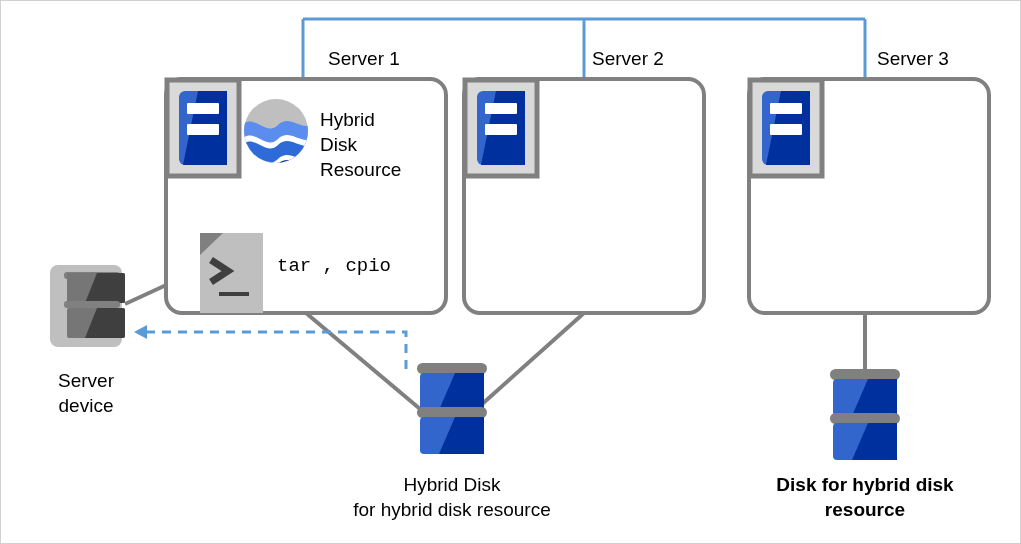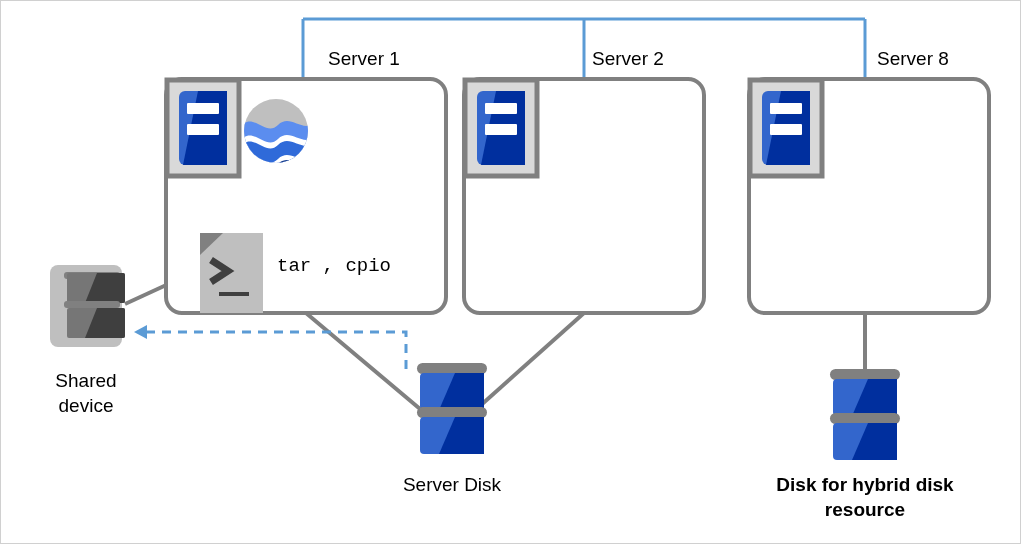--- a/index.html
+++ b/index.html
@@ -136,24 +136,25 @@
       <rect x="829" y="412" width="70" height="11" rx="5.5" fill="#808080"></rect>
       <g>
         <rect x="832" y="422" width="64" height="37" rx="4" fill="#3366cc"></rect>
         <path d="M867,422 L896,422 L896,459 L851,459 Z" fill="#002f9e"></path>
       </g>
     </g>
   </svg>
 
   <div class="lbl srv-title" style="left:327px;top:45px;">Server 1</div>
   <div class="lbl srv-title" style="left:591px;top:45px;text-align:center;">Server 2</div>
-  <div class="lbl srv-title" style="left:876px;top:45px;">Server 8</div>
+  <div class="lbl srv-title" style="left:876px;top:45px;">Server 3</div>
 
+  <div class="lbl" style="left:319px;top:106px;"><span>Hybrid</span><br><span>Disk</span><br><span>Resource</span></div>
 
   <div class="lbl" style="left:276px;top:253px;font-family:Liberation Mono, monospace;">tar , cpio</div>
 
-  <div class="lbl center" style="left:20px;top:367px;width:130px;"><span>Shared</span><br><span>device</span></div>
+  <div class="lbl center" style="left:20px;top:367px;width:130px;"><span>Server</span><br><span>device</span></div>
 
-  <div class="lbl center" style="left:301px;top:471px;width:300px;"><span>Server Disk</span><br></div>
+  <div class="lbl center" style="left:301px;top:471px;width:300px;"><span>Hybrid Disk</span><br><span>for hybrid disk resource</span></div>
 
   <div class="lbl center" style="left:734px;top:471px;width:260px;font-weight:bold;"><span>Disk for hybrid disk</span><br><span>resource</span></div>
 
 </div>
 
 </body></html>

